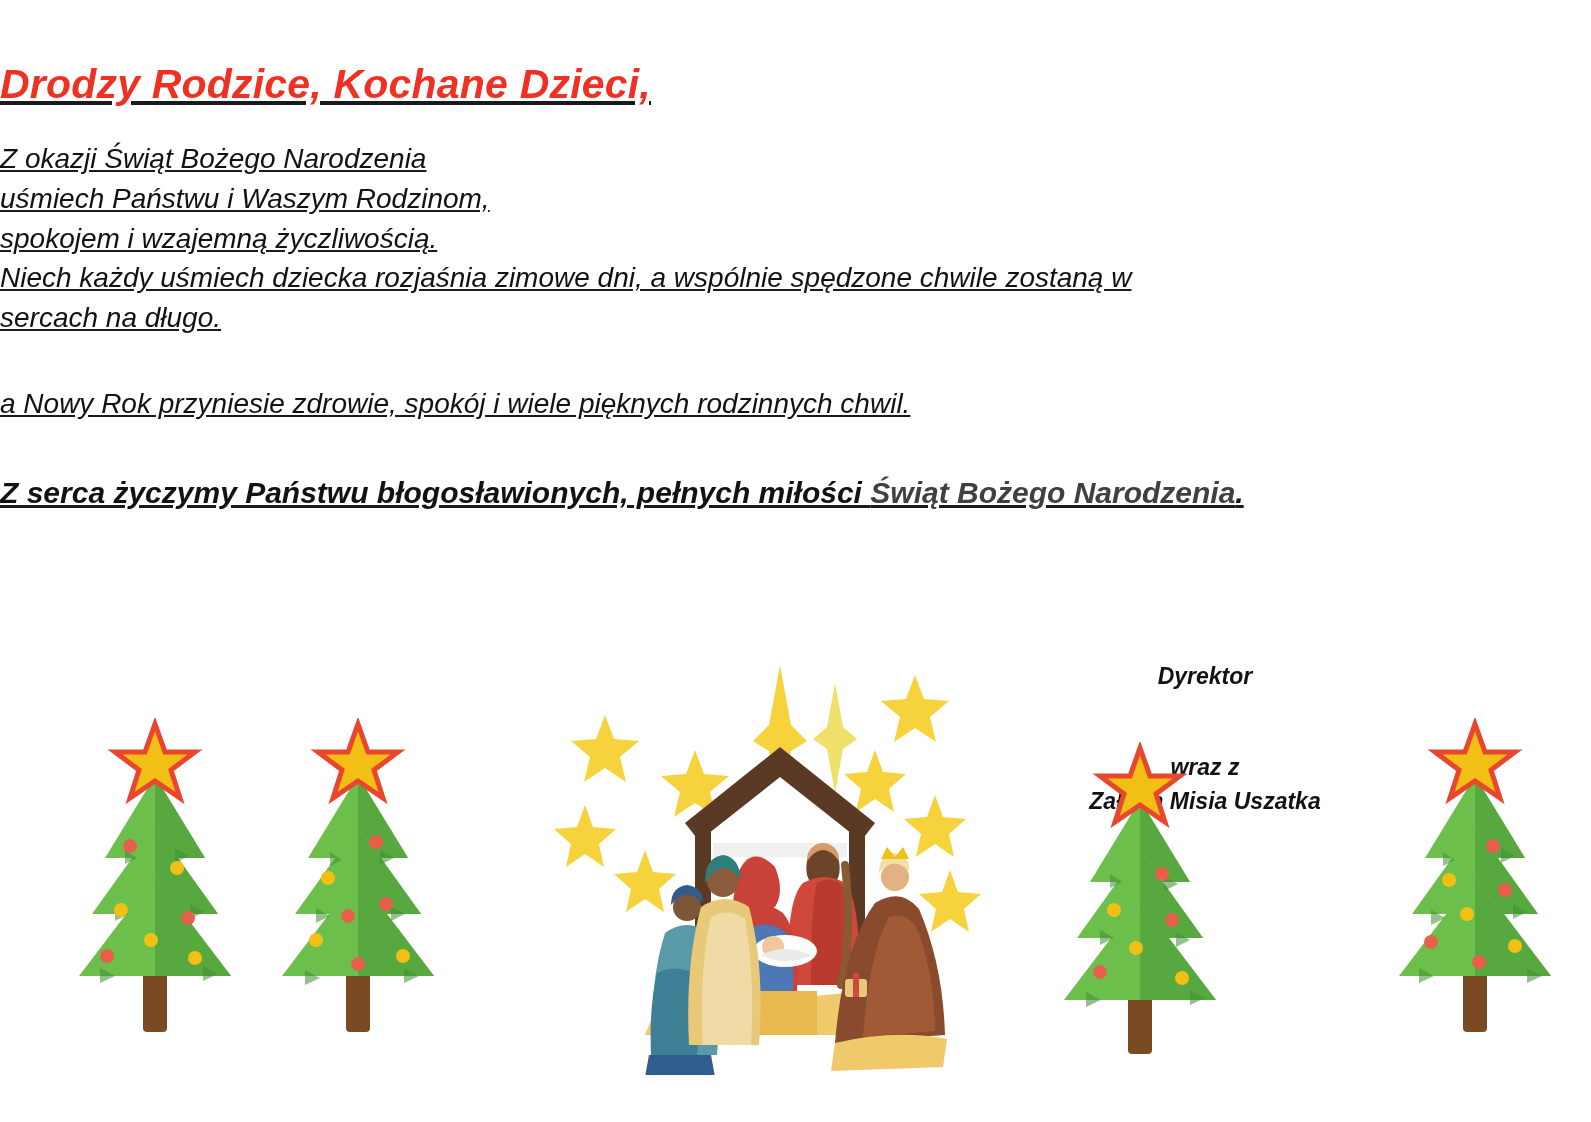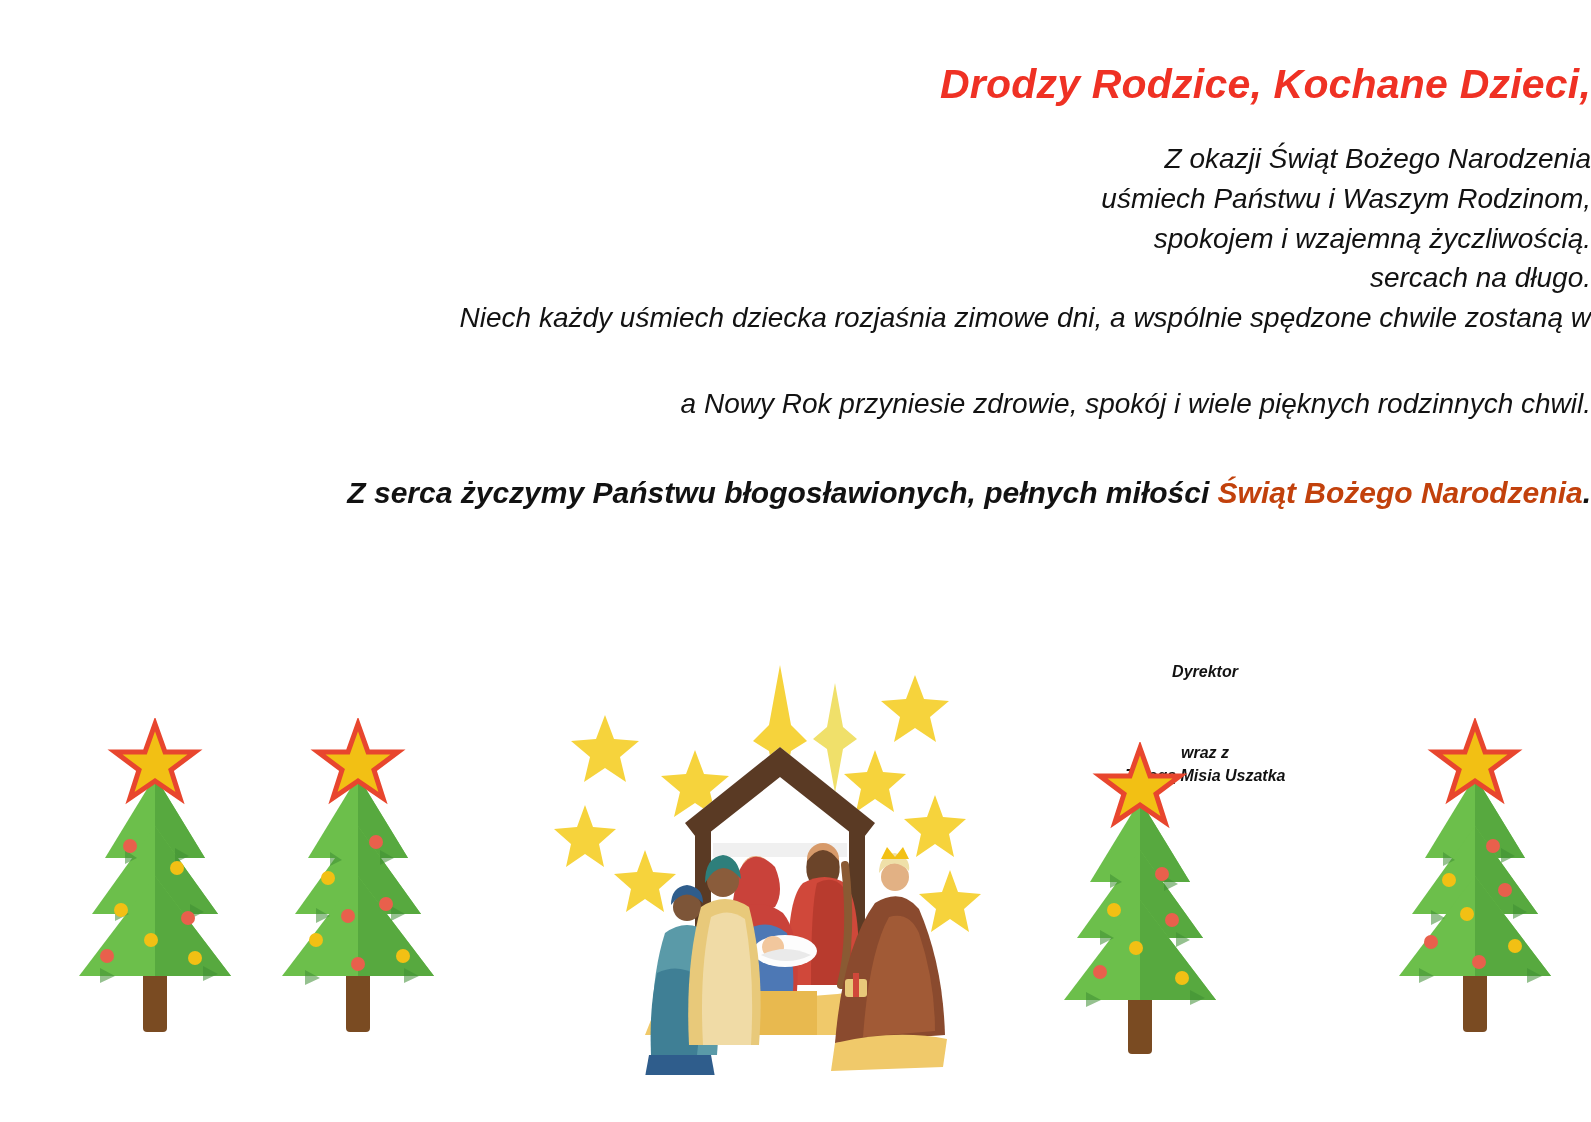--- a/index.html
+++ b/index.html
@@ -21,21 +21,22 @@
     position: absolute;
     inset: 0;
   }
 
   
   .text-block {
     position: absolute;
     top: 62px;
     left: 0;
     width: 1591px;
-    text-align: right;
+    text-align: left;
+    text-decoration: underline;
   }
 
   .headline {
     font-size: 41px;
     font-weight: bold;
     font-style: italic;
     color: #ef3124;
     letter-spacing: 0.2px;
     margin: 0 0 32px 0;
     line-height: 1.1;
@@ -59,32 +60,32 @@
 
   .closing {
     margin-top: 48px;
     font-size: 30px;
     font-style: italic;
     font-weight: bold;
     line-height: 1.42;
     color: #121212;
   }
   .closing .green {
-    color: #c2410c;
+    color: #404040;
   }
   .closing .dark-dot { color: #121212; }
 
   
   .signature {
     position: absolute;
     left: 1035px;
     top: 660px;
     width: 340px;
     text-align: center;
-    font-size: 16px;
+    font-size: 23px;
     font-weight: bold;
     font-style: italic;
     line-height: 1.45;
     color: #121212;
   }
   .signature .dyrektor { display: block; margin-bottom: 58px; }
   .signature .wraz { display: block; }
   .signature .zaloga { display: block; }
 
   
@@ -111,22 +112,22 @@
 <div class="card">
 
   <div class="text-block">
 
     <h1 class="headline">Drodzy Rodzice, Kochane Dzieci,</h1>
 
     <p class="para wishes">
       <span class="line">Z okazji Świąt Bożego Narodzenia</span>
       <span class="line">uśmiech Państwu i Waszym Rodzinom,</span>
       <span class="line">spokojem i wzajemną życzliwością.</span>
+      <span class="line">Niech każdy uśmiech dziecka rozjaśnia zimowe dni, a wspólnie spędzone chwile zostaną w</span>
       <span class="line">sercach na długo.</span>
-      <span class="line">Niech każdy uśmiech dziecka rozjaśnia zimowe dni, a wspólnie spędzone chwile zostaną w</span>
     </p>
 
     <p class="para second">
       <span class="line">a Nowy Rok przyniesie zdrowie, spokój i wiele pięknych rodzinnych chwil.</span>
     </p>
 
     <p class="closing">
       <span class="line">Z serca życzymy Państwu błogosławionych, pełnych miłości</span>
       <span class="line"><span class="green">Świąt Bożego Narodzenia</span><span class="dark-dot">.</span></span>
     </p>

